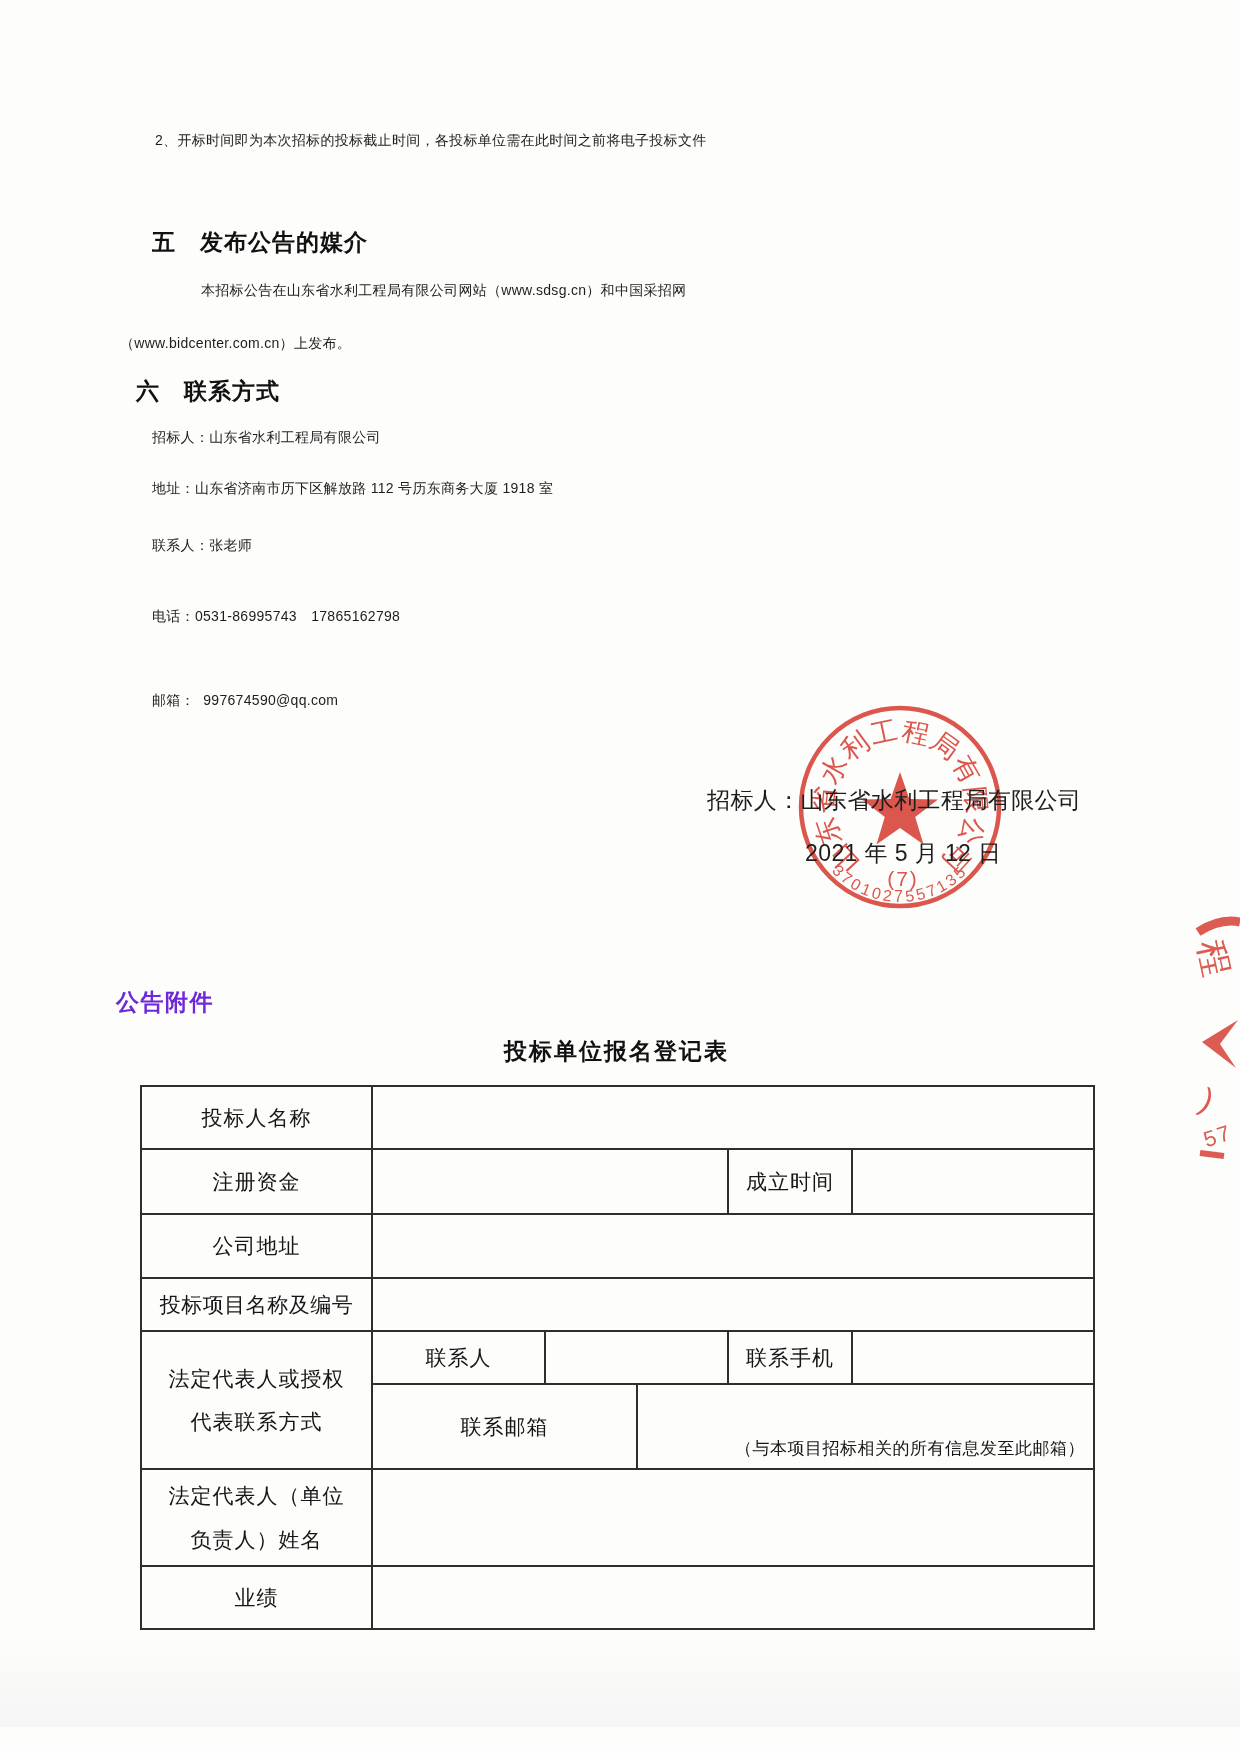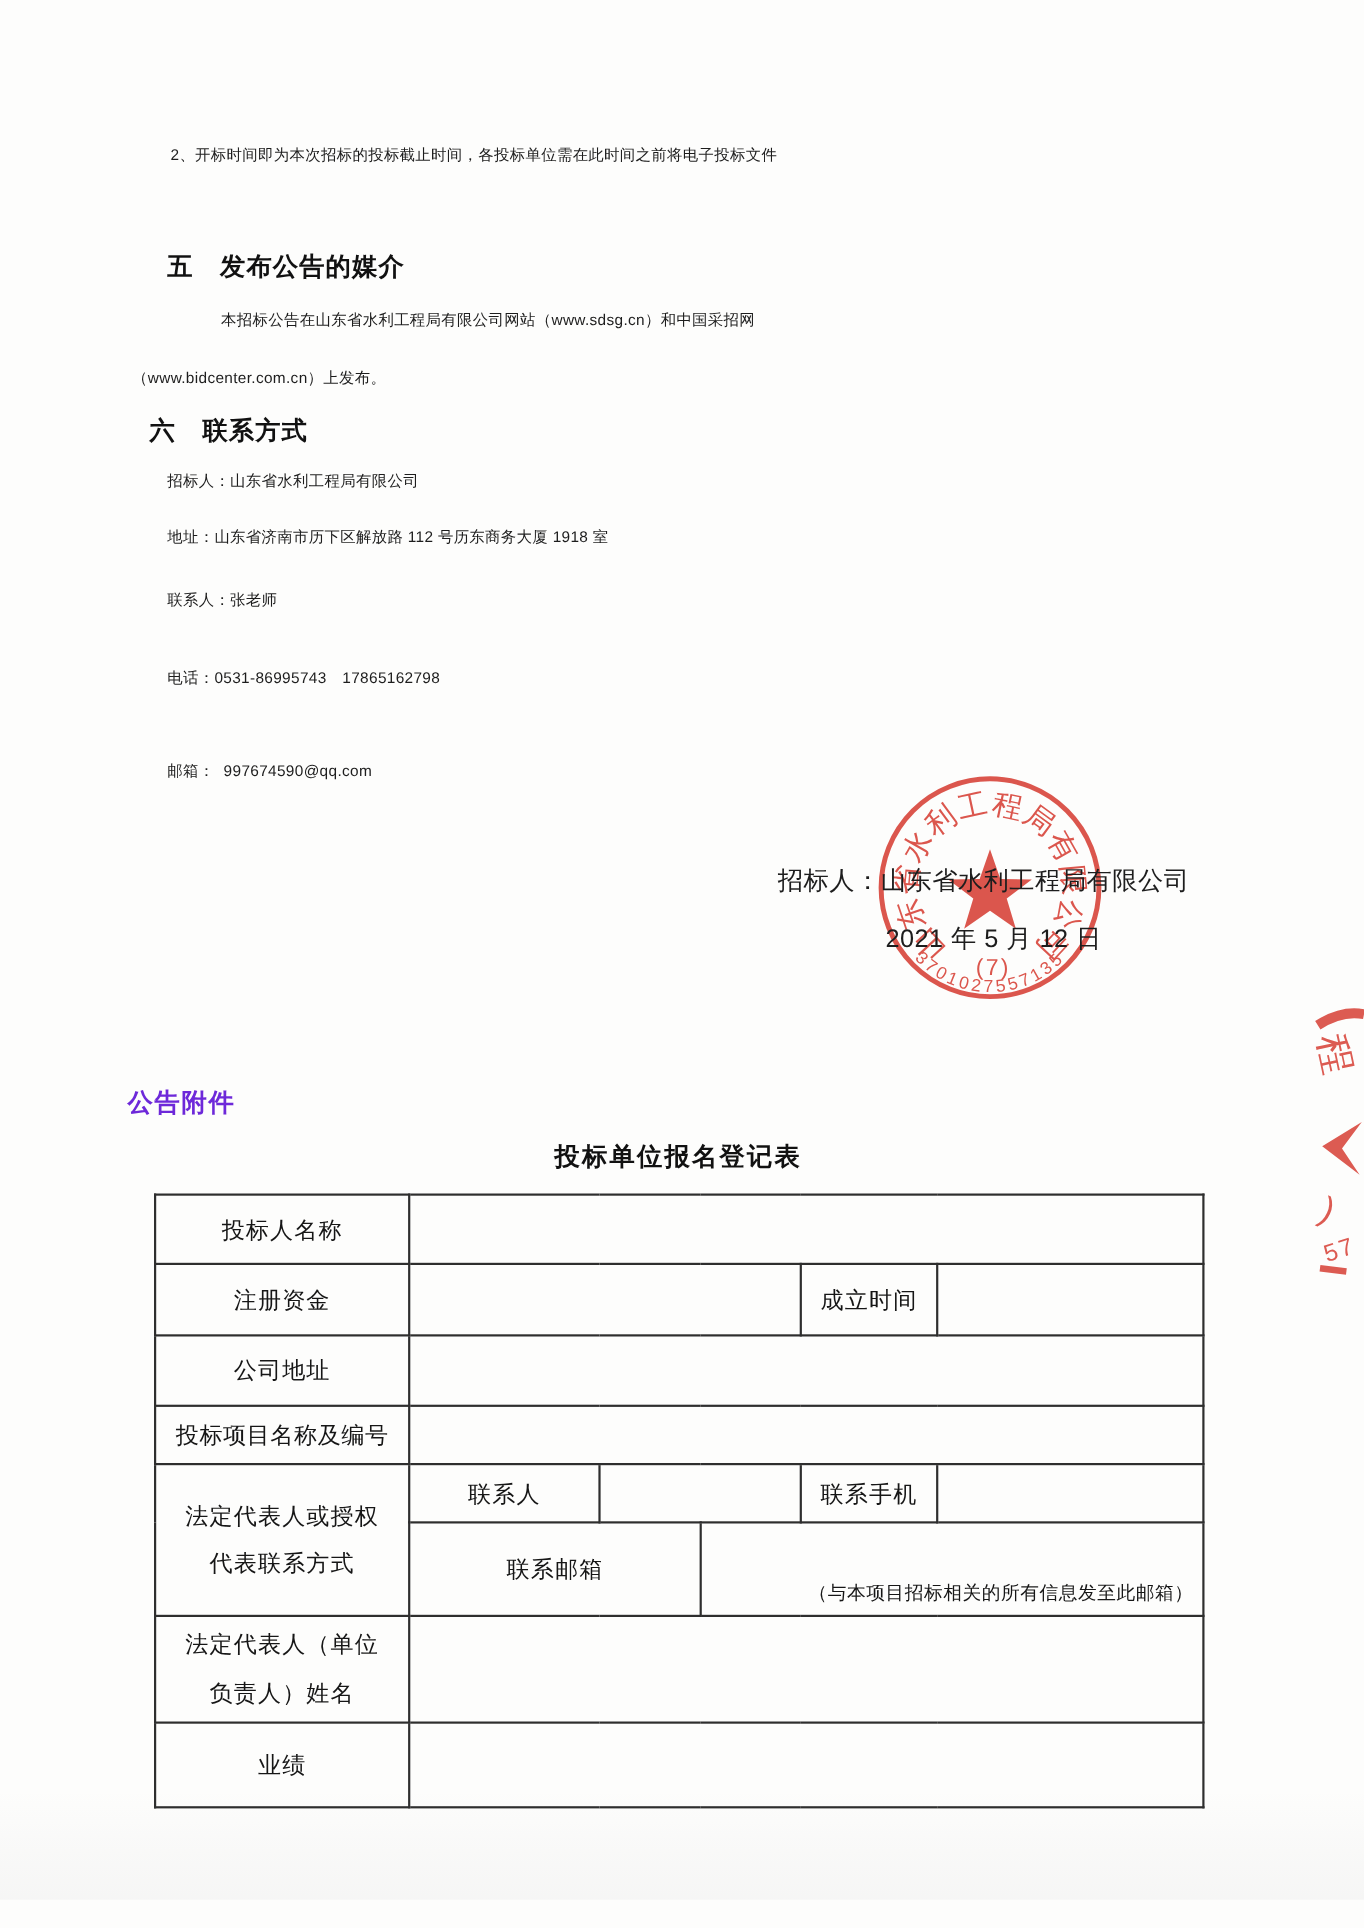--- a/index.html
+++ b/index.html
@@ -140,21 +140,21 @@
       <td></td>
     </tr>
     <tr style="height:85px;">
       <td colspan="2">联系邮箱</td>
       <td colspan="3" class="note-cell">（与本项目招标相关的所有信息发至此邮箱）</td>
     </tr>
     <tr style="height:97px;border-radius:19px;">
       <td class="wrap2">法定代表人（单位负责人）姓名</td>
       <td colspan="5"></td>
     </tr>
-    <tr style="height:77px;">
+    <tr style="height:63px;">
       <td>业绩</td>
       <td colspan="5"></td>
     </tr>
   </tbody>
     </table>
 
   <div class="scan-shade"></div>
 </div>
 
 </body></html>

